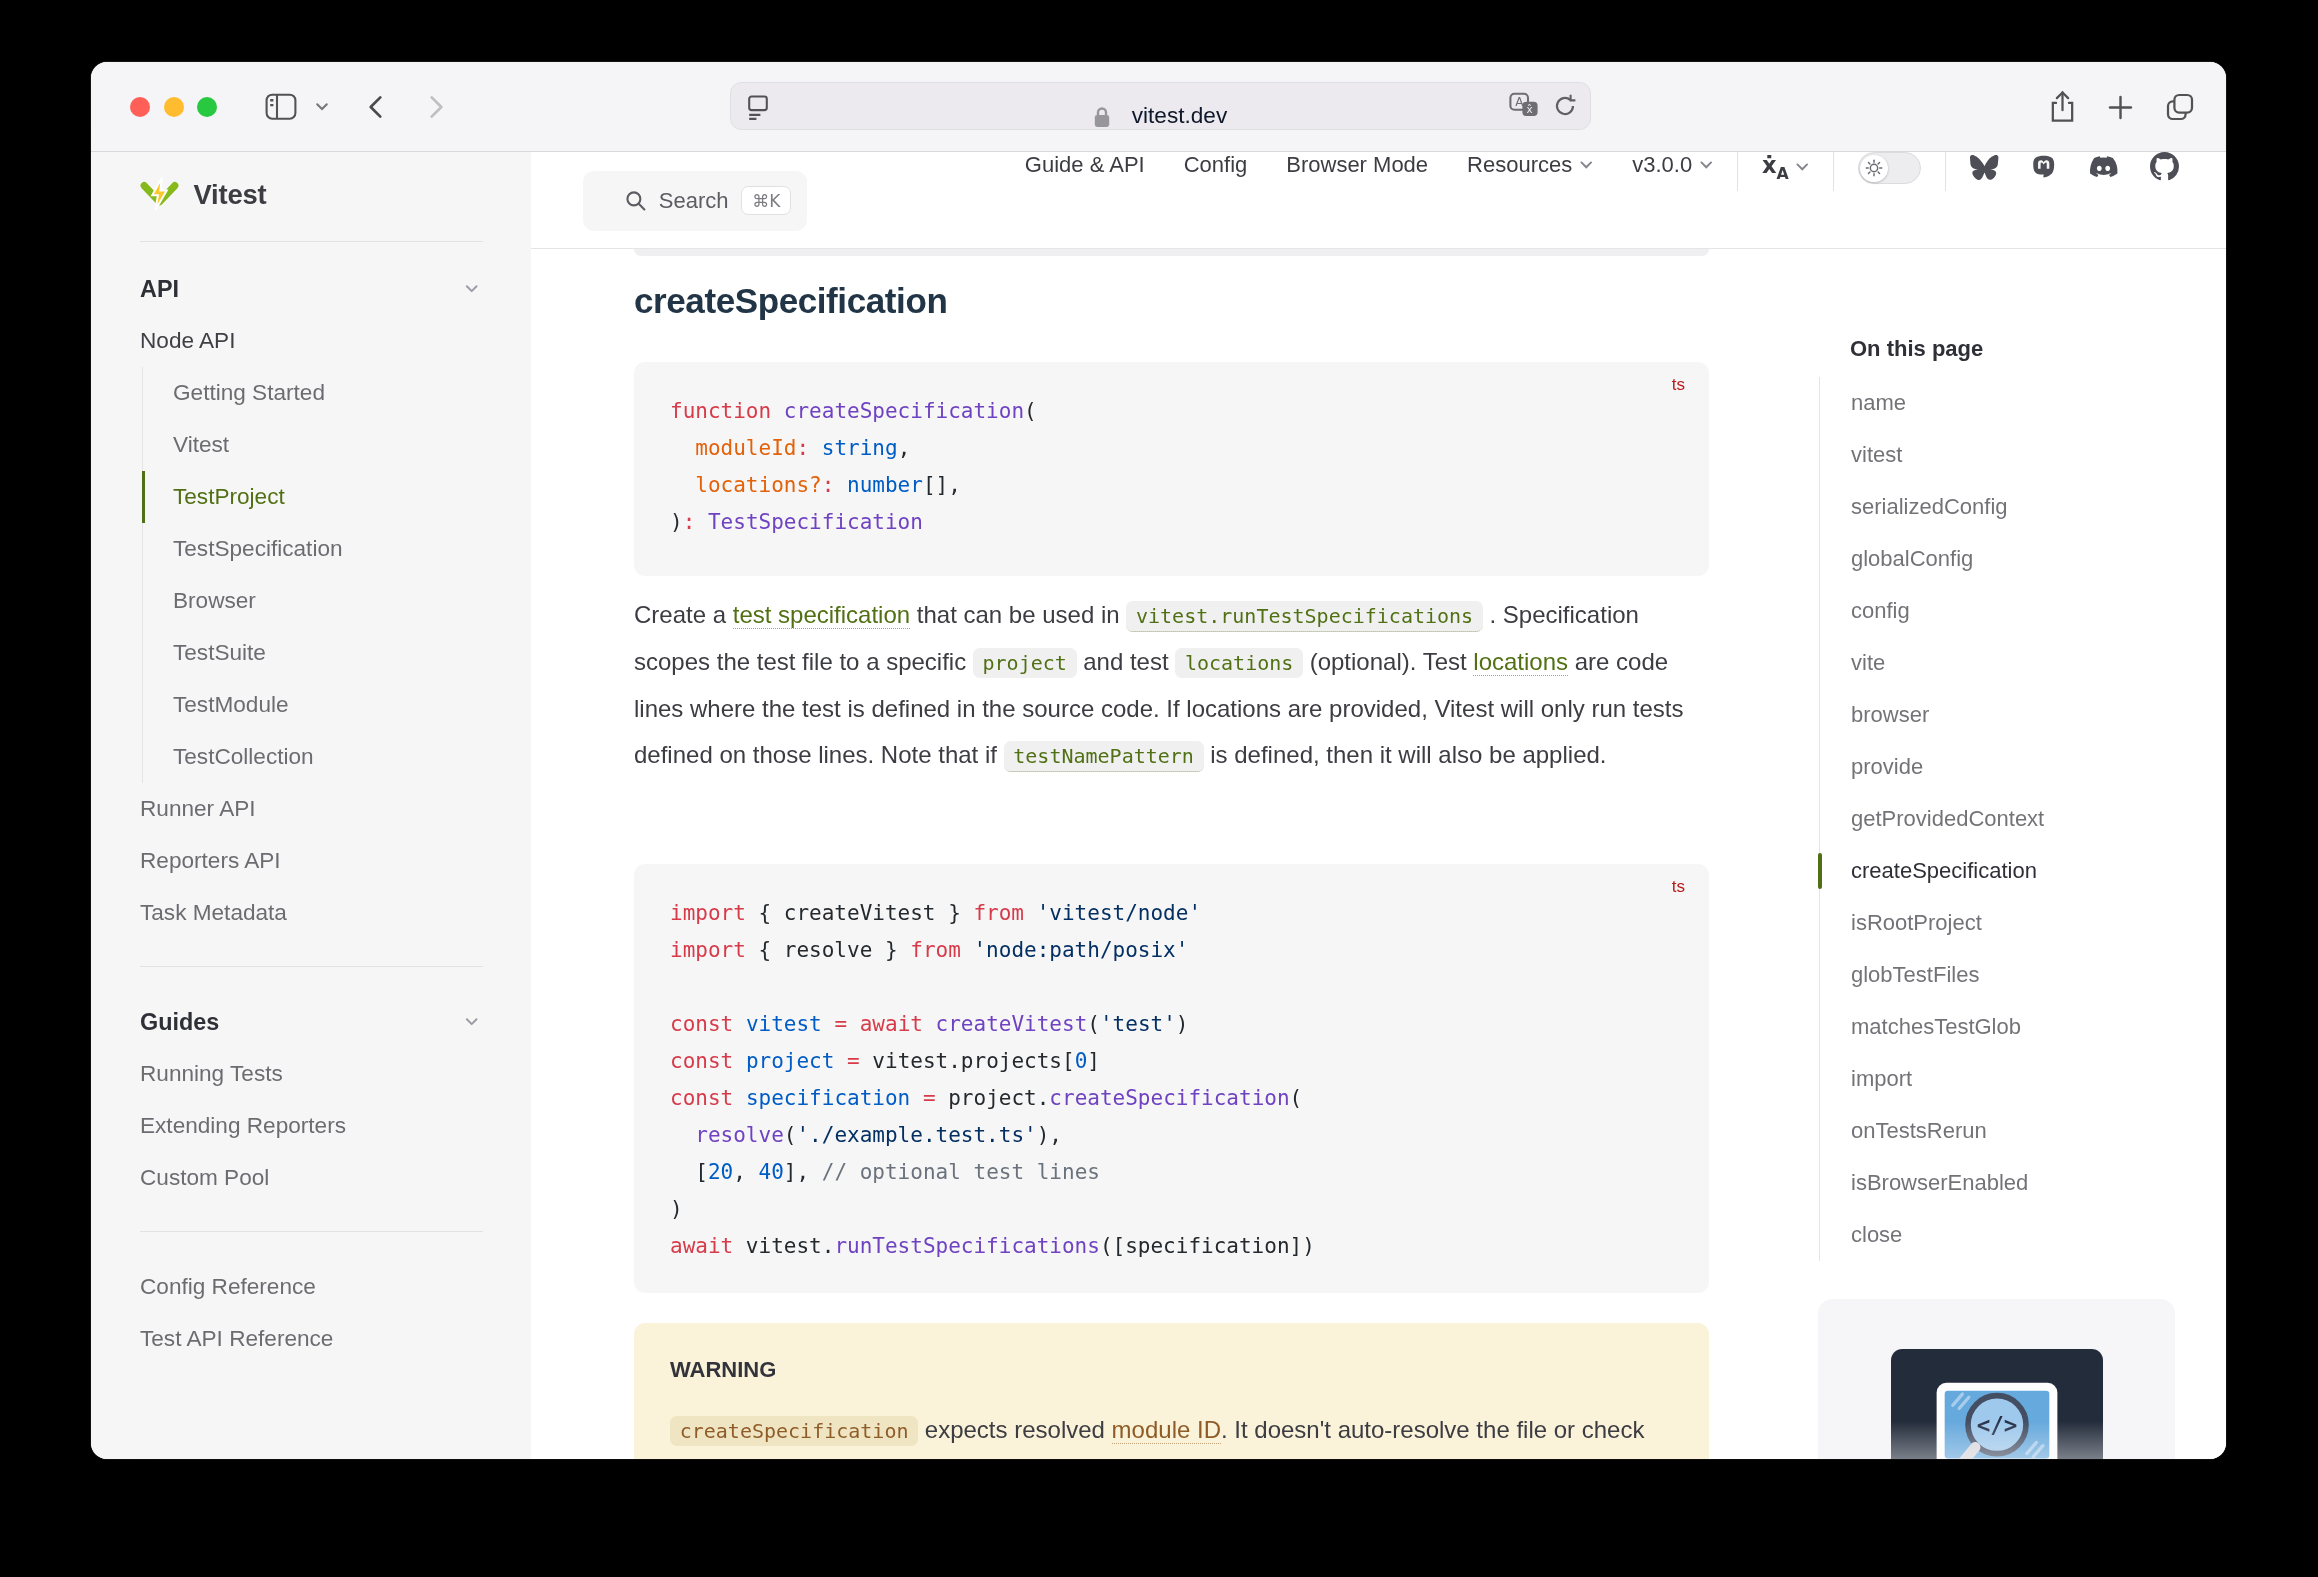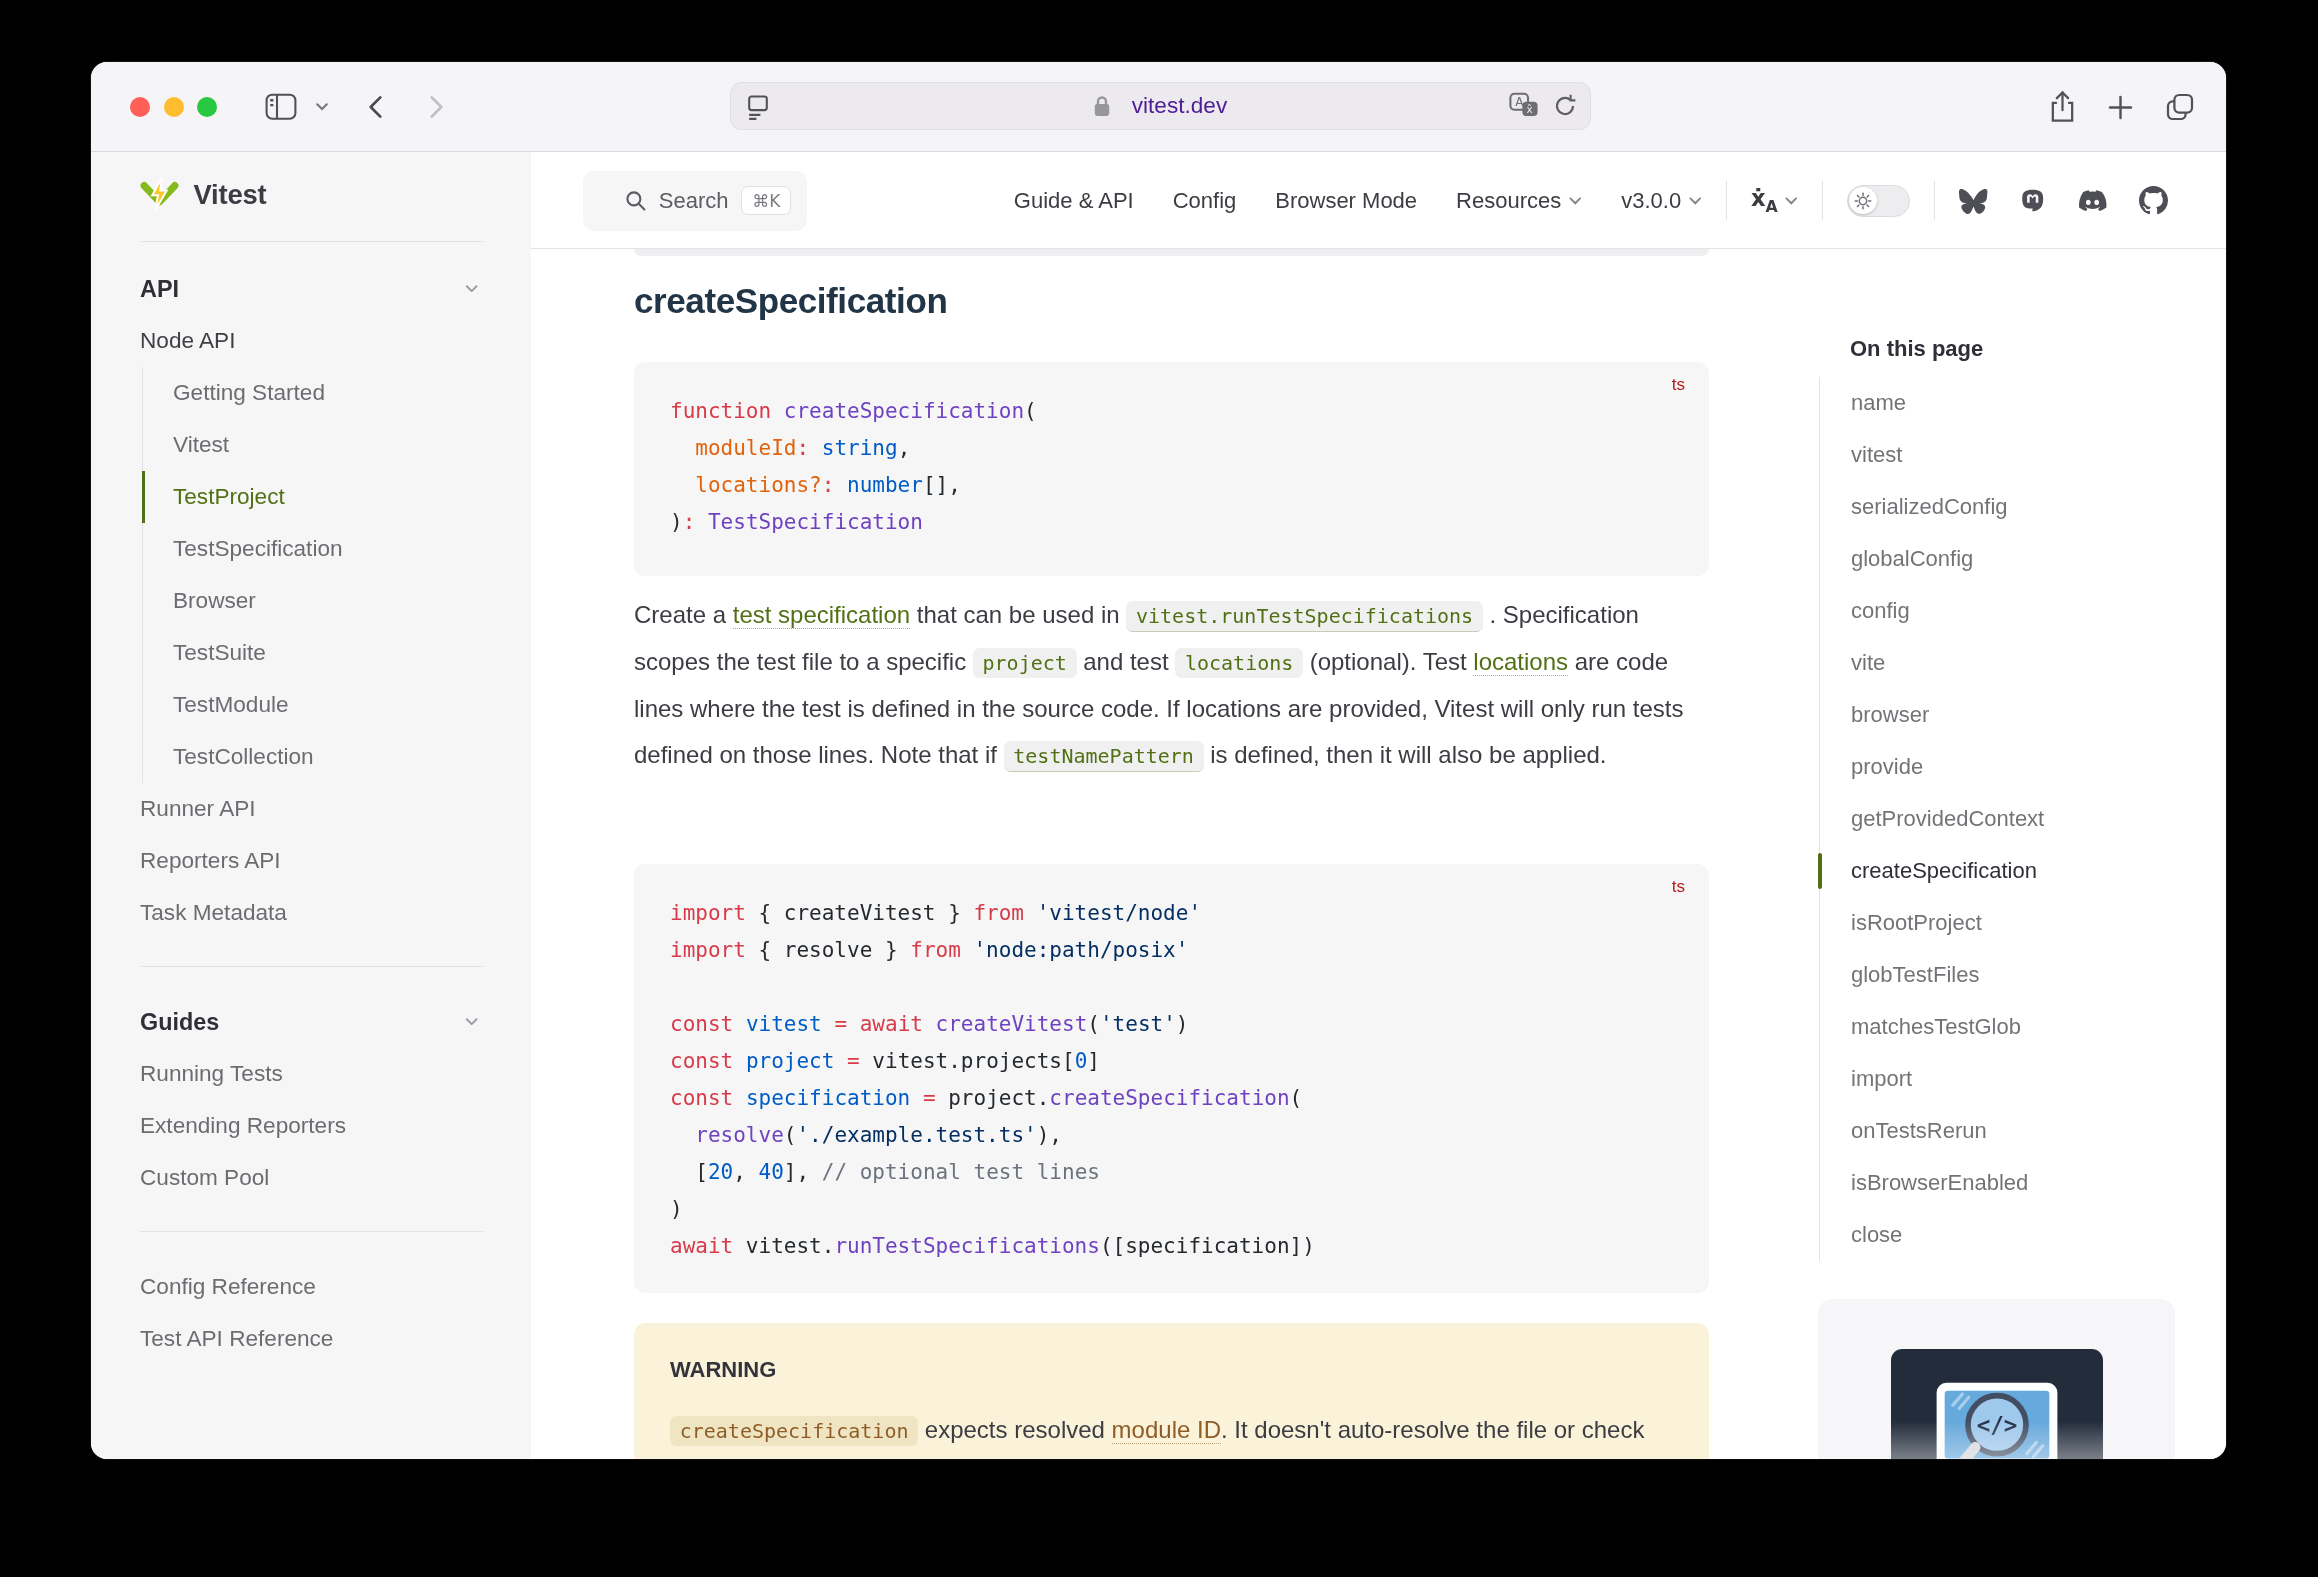--- a/index.html
+++ b/index.html
@@ -12,21 +12,21 @@
   
   .chrome { position:absolute; left:0; top:0; right:0; height:90px; background:#f5f4f6;
             border-bottom:0.8px solid #d9d8dc; }
   .traffic { position:absolute; top:35px; left:39px; display:flex; gap:13.7px; }
   .traffic span { width:20px; height:20px; border-radius:50%; display:block; }
   .tl-red{ background:#ff5f57; } .tl-yellow{ background:#febc2e; } .tl-green{ background:#28c840; }
   .chrome-ic { position:absolute; top:0; height:90px; display:flex; align-items:center; color:#515156; }
   .addr { position:absolute; left:639px; top:20px; width:861px; height:48px; background:#eceaee;
           border:0.8px solid #dfdee2; border-radius:11.3px; display:flex; align-items:center; }
   .addr-center { position:absolute; left:0; right:0; top:0; bottom:0; display:flex; gap:22px;
-                 align-items:center; justify-content:center; font-size:22.6px; color:#4c1d95; }
+                 align-items:flex-end; justify-content:center; font-size:22.6px; color:#0f172a; }
   .addr-right { position:absolute; right:13px; top:0; bottom:0; display:flex; gap:13px; align-items:center; }
   .reader-ic { position:absolute; left:14.5px; top:10.5px; }
 
   
   .sidebar { position:absolute; left:0; top:90px; bottom:0; width:440px; background:#f6f6f7; overflow:hidden; }
   .navbar  { position:absolute; left:440px; top:90px; right:0; height:97px; background:#fff;
              border-bottom:0.8px solid #e5e5e6; }
   .page    { position:absolute; left:440px; top:187px; right:0; bottom:0; background:#fff; overflow:hidden; }
 
   
@@ -44,21 +44,21 @@
   .sb-active { color:#517014; border-left:3.2px solid #517014; padding-left:28px; font-weight:500; }
   .sb-divider { height:57px; position:relative; }
   .sb-divider::after { content:''; position:absolute; left:49px; right:48px; top:27.4px; height:0.8px; background:#e2e2e3; }
 
   
   .search-pill { position:absolute; left:52px; top:18.6px; width:224px; height:60px; background:#f6f6f7;
                  border-radius:11.3px; display:flex; align-items:center; gap:13px; padding:0 16px; cursor:pointer;justify-content:flex-end; }
   .search-label { font-size:22px; color:#5c5c63; }
   .search-kbd { font-family:"DejaVu Sans", sans-serif; font-size:17px; color:#7c7c83; background:#fff;
                 border:0.8px solid #e0e0e3; border-radius:7.3px; padding:3.2px 9.7px; }
-  .nav-right { position:absolute; right:58px; top:0; height:97px; display:flex; align-items:center; }
+  .nav-right { position:absolute; right:47px; top:0; height:97px; display:flex; align-items:flex-start; }
   .nav-link { font-size:22px; font-weight:500; color:#3c3c43; margin-left:39px; cursor:pointer;
               display:flex; align-items:center; gap:6.5px; }
   .nav-vdiv { width:0.8px; height:39px; background:#e2e2e3; margin:0 24px; }
   .toggle { width:63px; height:32px; border-radius:16px; background:#ededf0; border:0.8px solid #dcdcdf;
             position:relative; cursor:pointer; }
   .toggle-knob { position:absolute; left:1.6px; top:1.6px; width:27.4px; height:27.4px; border-radius:50%;
                  background:#fff; box-shadow:0 0.8px 2.4px rgba(0,0,0,.25); display:flex; align-items:center; justify-content:center; }
   .social { display:flex; align-items:center; gap:31px; }
   .social svg { cursor:pointer; }
   .lang-ic { font-size:22.6px; color:#3c3c43; display:flex; align-items:center; gap:5.7px; cursor:pointer; }

